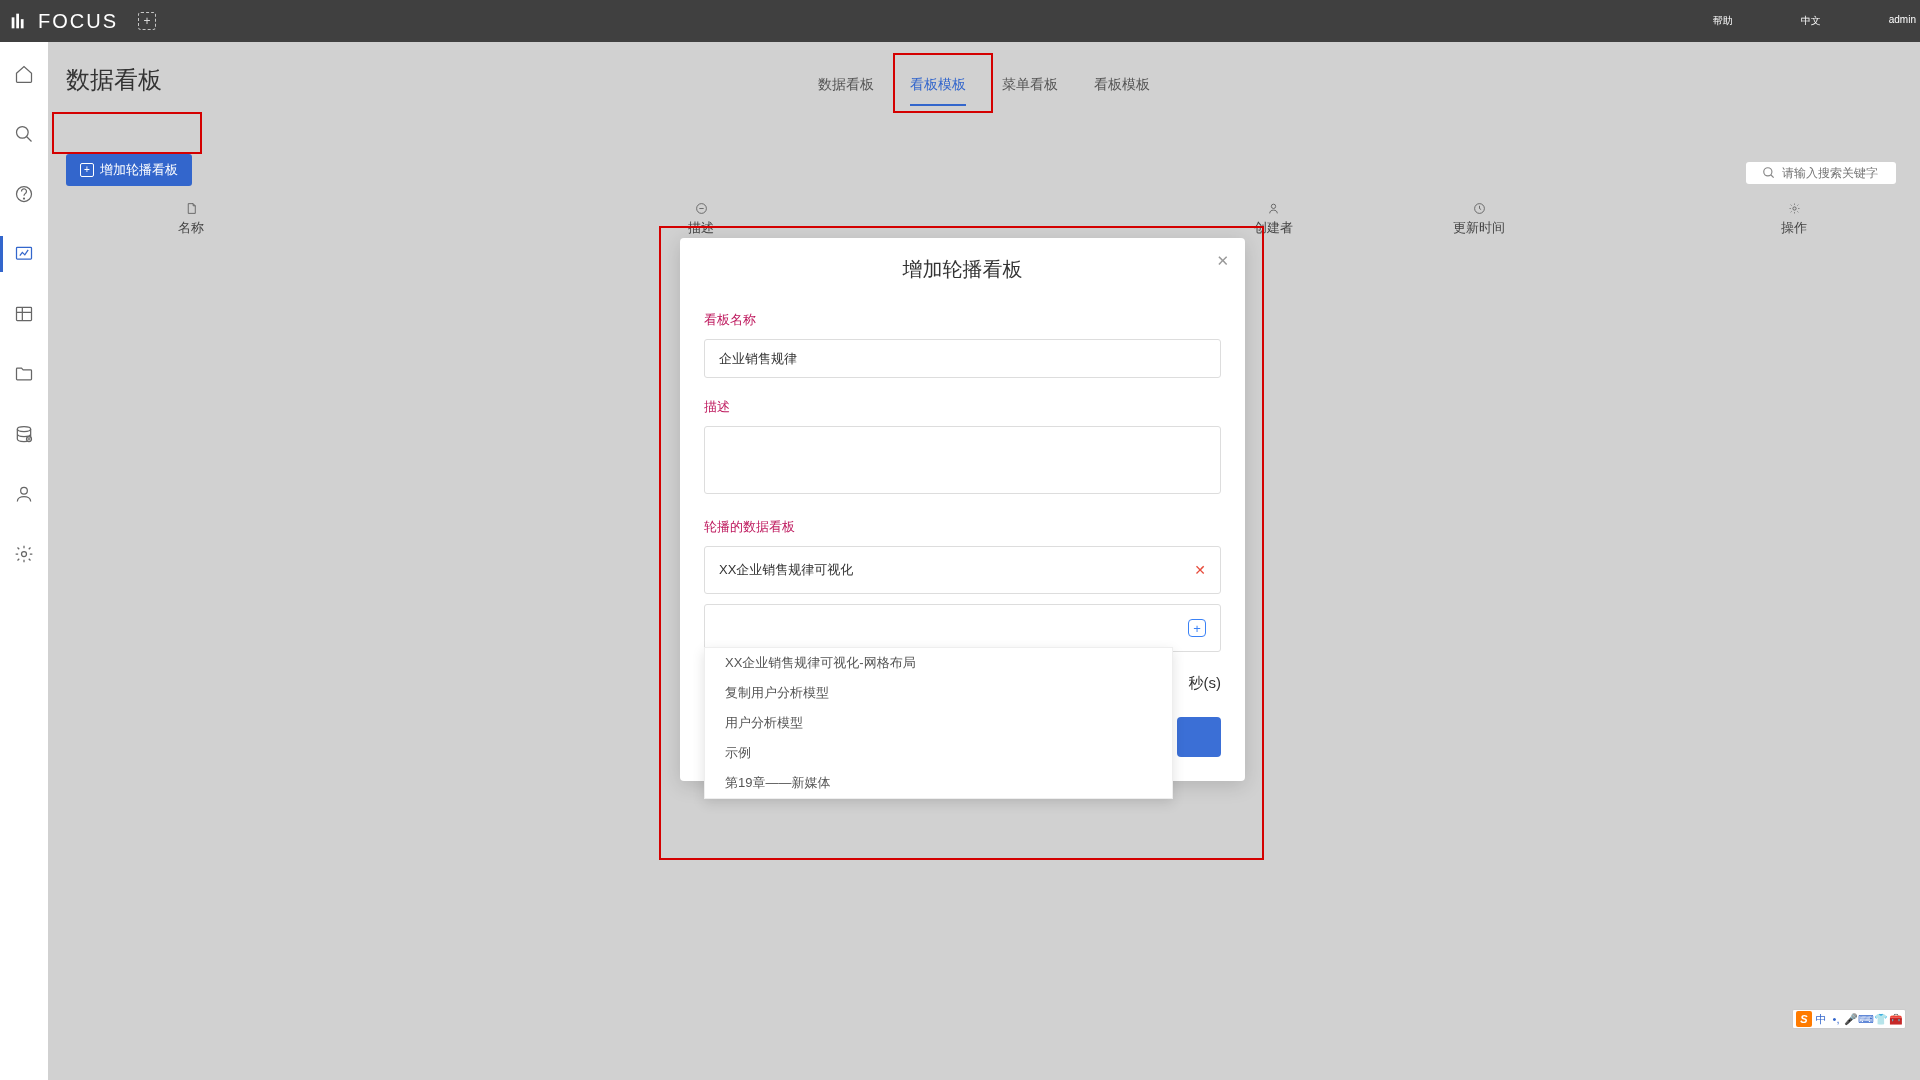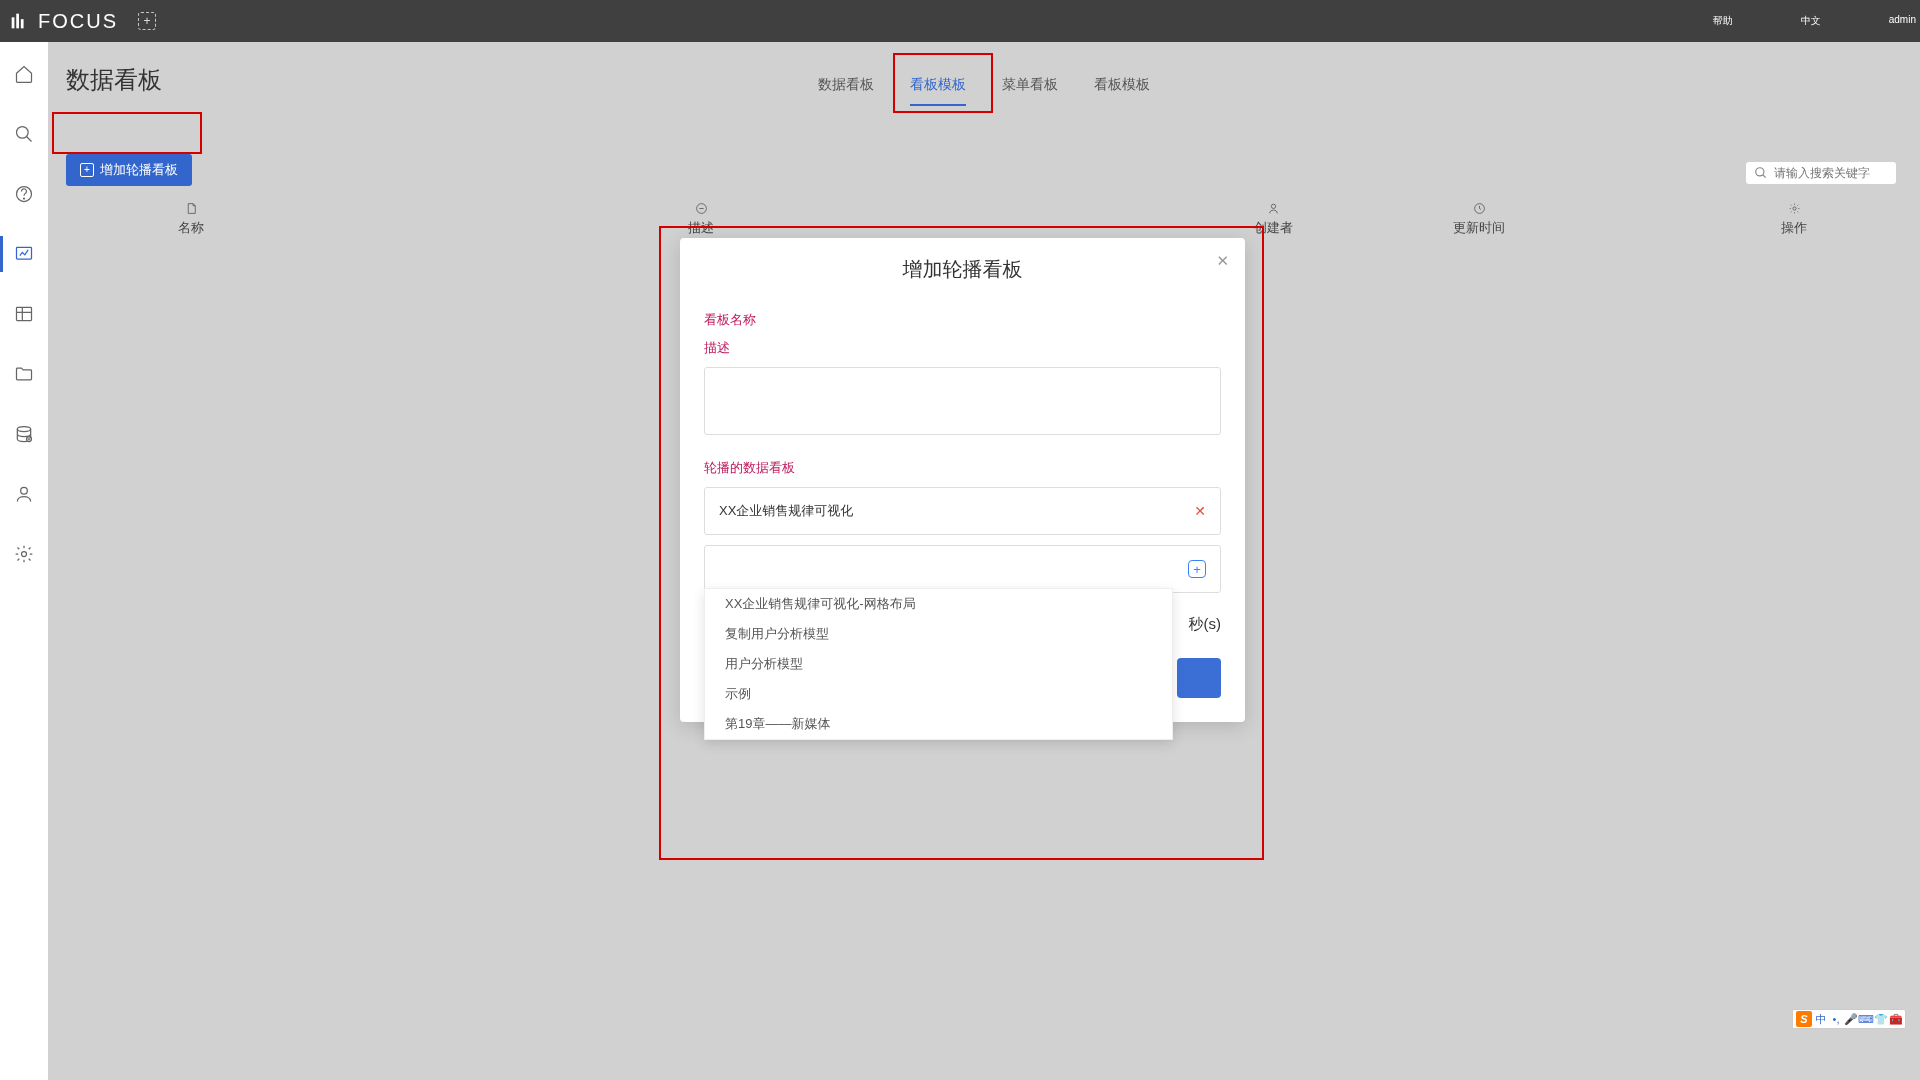--- a/index.html
+++ b/index.html
@@ -29,21 +29,21 @@
 .tab { color: #555; cursor: pointer; padding: 6px 4px 12px; position: relative; }
 .tab.active { color: #3366cc; }
 .tab.active::after { content: ''; position: absolute; bottom: 0; left: 4px; right: 4px; height: 2px; background: #3366cc; }
 
 
 .add-btn-wrap { position: absolute; top: 112px; left: 18px; }
 .add-btn { background: #3366cc; color: #fff; border: none; border-radius: 3px; padding: 7px 14px; font-size: 13px; display: flex; align-items: center; gap: 6px; cursor: pointer; }
 .add-btn-icon { width: 14px; height: 14px; border: 1px solid #fff; border-radius: 2px; display: flex; align-items: center; justify-content: center; font-size: 10px; line-height: 1; }
 
 
-.search-wrap { position: absolute; top: 120px; right: 24px; display: flex; align-items: center; background: #fff; border-radius: 3px; padding: 4px 8px; width: 150px; }
+.search-wrap { position: absolute; top: 120px; right: 24px; display: flex; align-items: center; background: #fff; border-radius: 3px; padding: 4px 16px; width: 150px; }
 .search-wrap svg { flex-shrink: 0; }
 .search-input { border: none; outline: none; font-size: 12px; margin-left: 6px; width: 100%; background: transparent; }
 
 
 .table-header { position: absolute; top: 162px; left: 0; right: 0; height: 30px; display: flex; align-items: center; font-size: 13px; color: #444; }
 .th { display: flex; align-items: center; gap: 4px; flex-direction: column; }
 .th-name { margin-left: 130px; }
 .th-desc { margin-left: 484px; }
 .th-creator { margin-left: 540px; }
 .th-time { margin-left: 160px; }
@@ -220,20 +220,21 @@
       <span>操作</span>
     </div>
   </div>
 </div>
 
 <div class="modal">
   <span class="modal-close">✕</span>
   <div class="modal-title">增加轮播看板</div>
 
   <label class="form-label">看板名称</label>
+  <input class="form-input" value="企业销售规律" style="">
 
   <label class="form-label">描述</label>
   <textarea class="form-textarea" style=""></textarea>
 
   <label class="form-label">轮播的数据看板</label>
   <div class="selected-item">
     <span>XX企业销售规律可视化</span>
     <span class="selected-remove">✕</span>
   </div>
 

